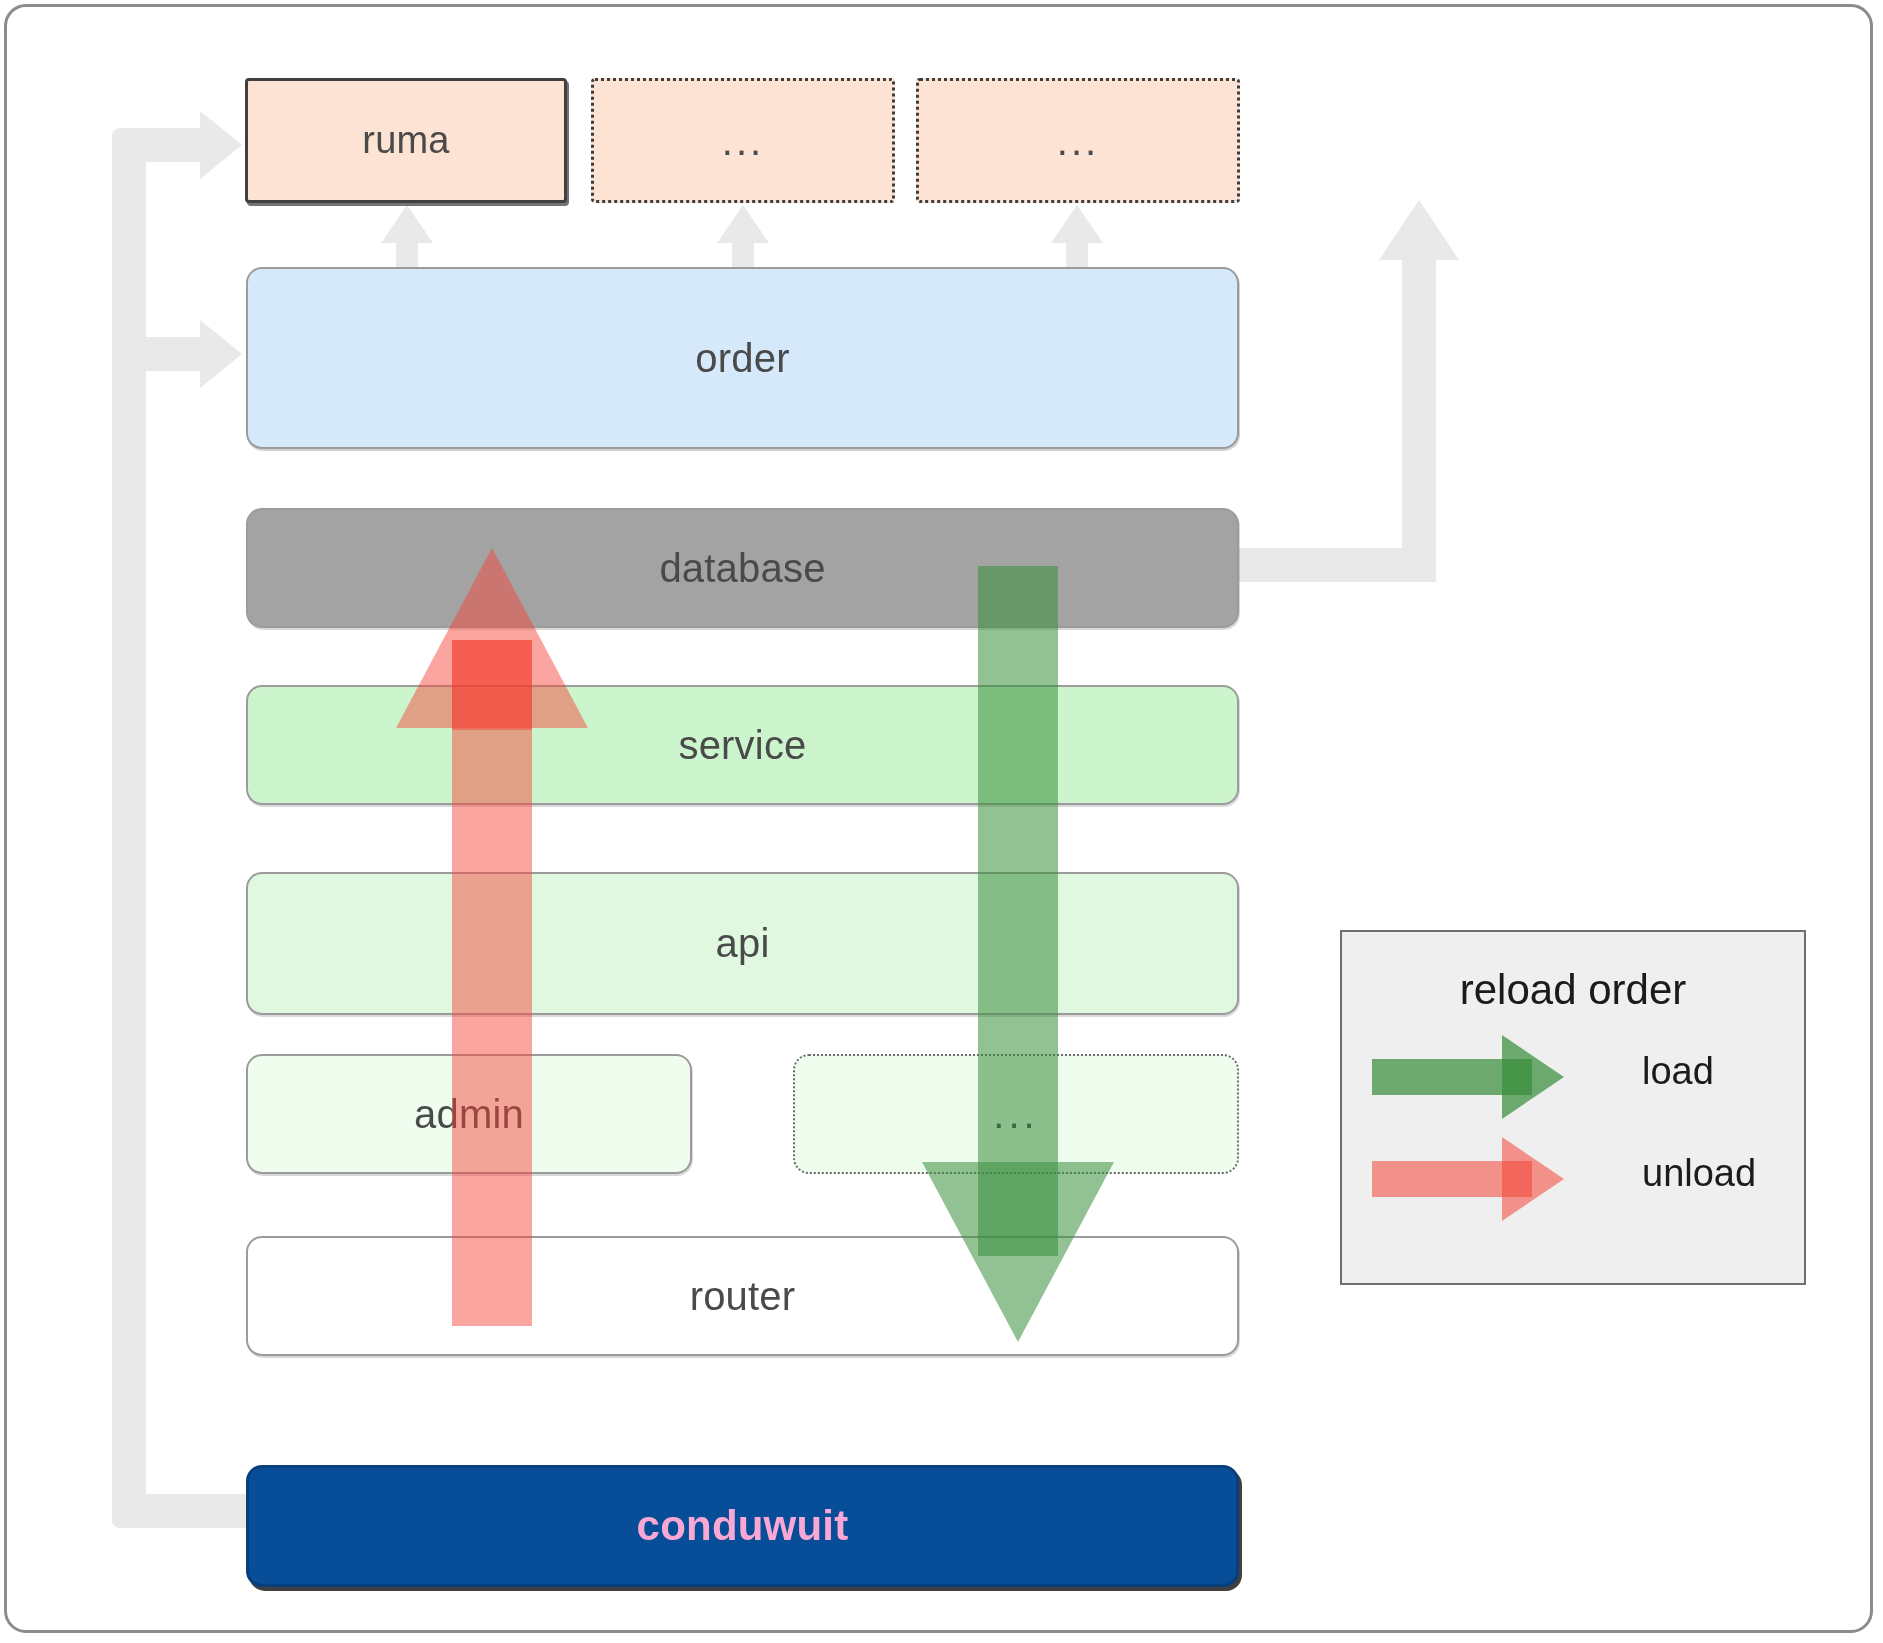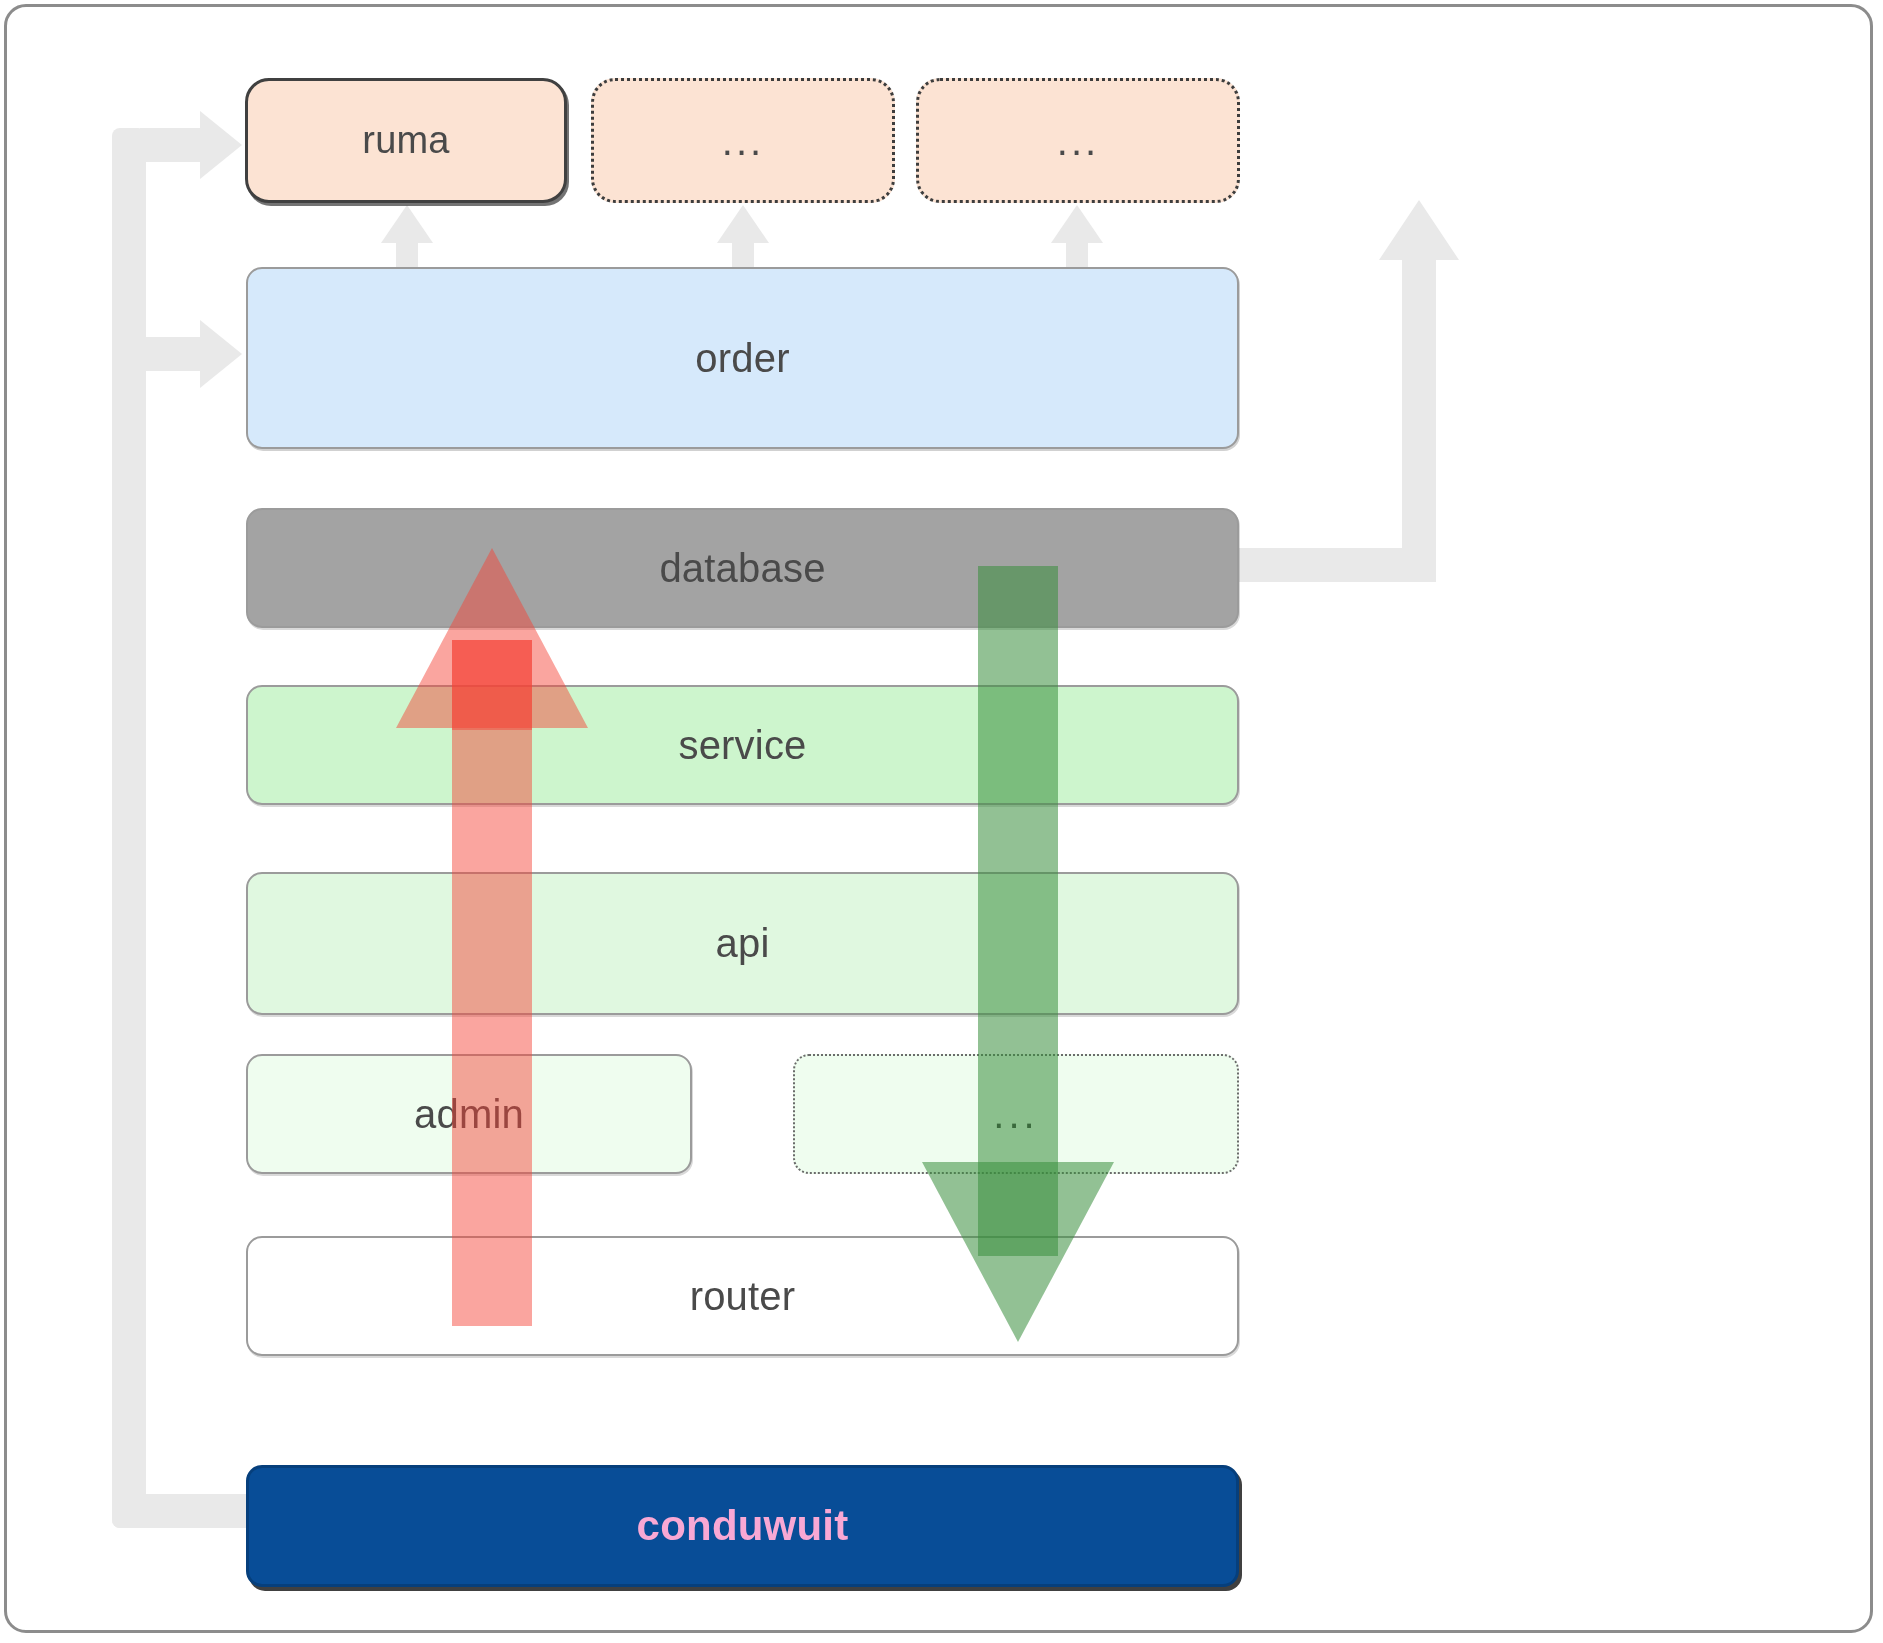--- a/index.html
+++ b/index.html
@@ -32,21 +32,21 @@
     color:#4a4a4a;
     font-size:34px;
     letter-spacing:.2px;
   }
   .node .lbl{pointer-events:none;}
 
   
   .dep{
     background:#fce3d3;
     border:3px solid #404040;
-    border-radius:24px;
+    border-radius:4px;
     box-shadow:2px 3px 0 rgba(0,0,0,.55);
     font-size:38px;
     color:#4a4a4a;
   }
   .dep.dotted{
     border:3px dotted #3d3d3d;
     box-shadow:none;
   }
   .dep .dots{font-size:40px;letter-spacing:3px;line-height:.4;}
 
@@ -239,14 +239,29 @@
     <div class="shaft unload-shaft" style="left:452px;top:640px;width:80px;height:686px;"></div>
     <div class="head unload-head" style="left:396px;top:548px;"></div>
     <div class="shaft unload-shaft" style="left:452px;top:640px;width:80px;height:90px;"></div>
   </div>
 
   <div class="flow">
     <div class="shaft load-shaft" style="left:978px;top:566px;width:80px;height:690px;"></div>
     <div class="head load-head" style="left:922px;top:1162px;"></div>
   </div>
 
+  <div class="legend" style="left:1340px;top:930px;width:466px;height:355px;">
+    <div class="legend-title">reload order</div>
+
+    <div class="legend-row lg-load" style="left:0;top:0;width:100%;">
+      <div class="lg-shaft" style="left:30px;top:127px;width:160px;"></div>
+      <div class="lg-head" style="left:160px;top:103px;"></div>
+      <div class="lg-label" style="left:300px;top:118px;">load</div>
+    </div>
+
+    <div class="legend-row lg-unload" style="left:0;top:0;width:100%;">
+      <div class="lg-shaft" style="left:30px;top:229px;width:160px;"></div>
+      <div class="lg-head" style="left:160px;top:205px;"></div>
+      <div class="lg-label" style="left:300px;top:220px;">unload</div>
+    </div>
+  </div>
 
 </div>
 
 </body></html>

